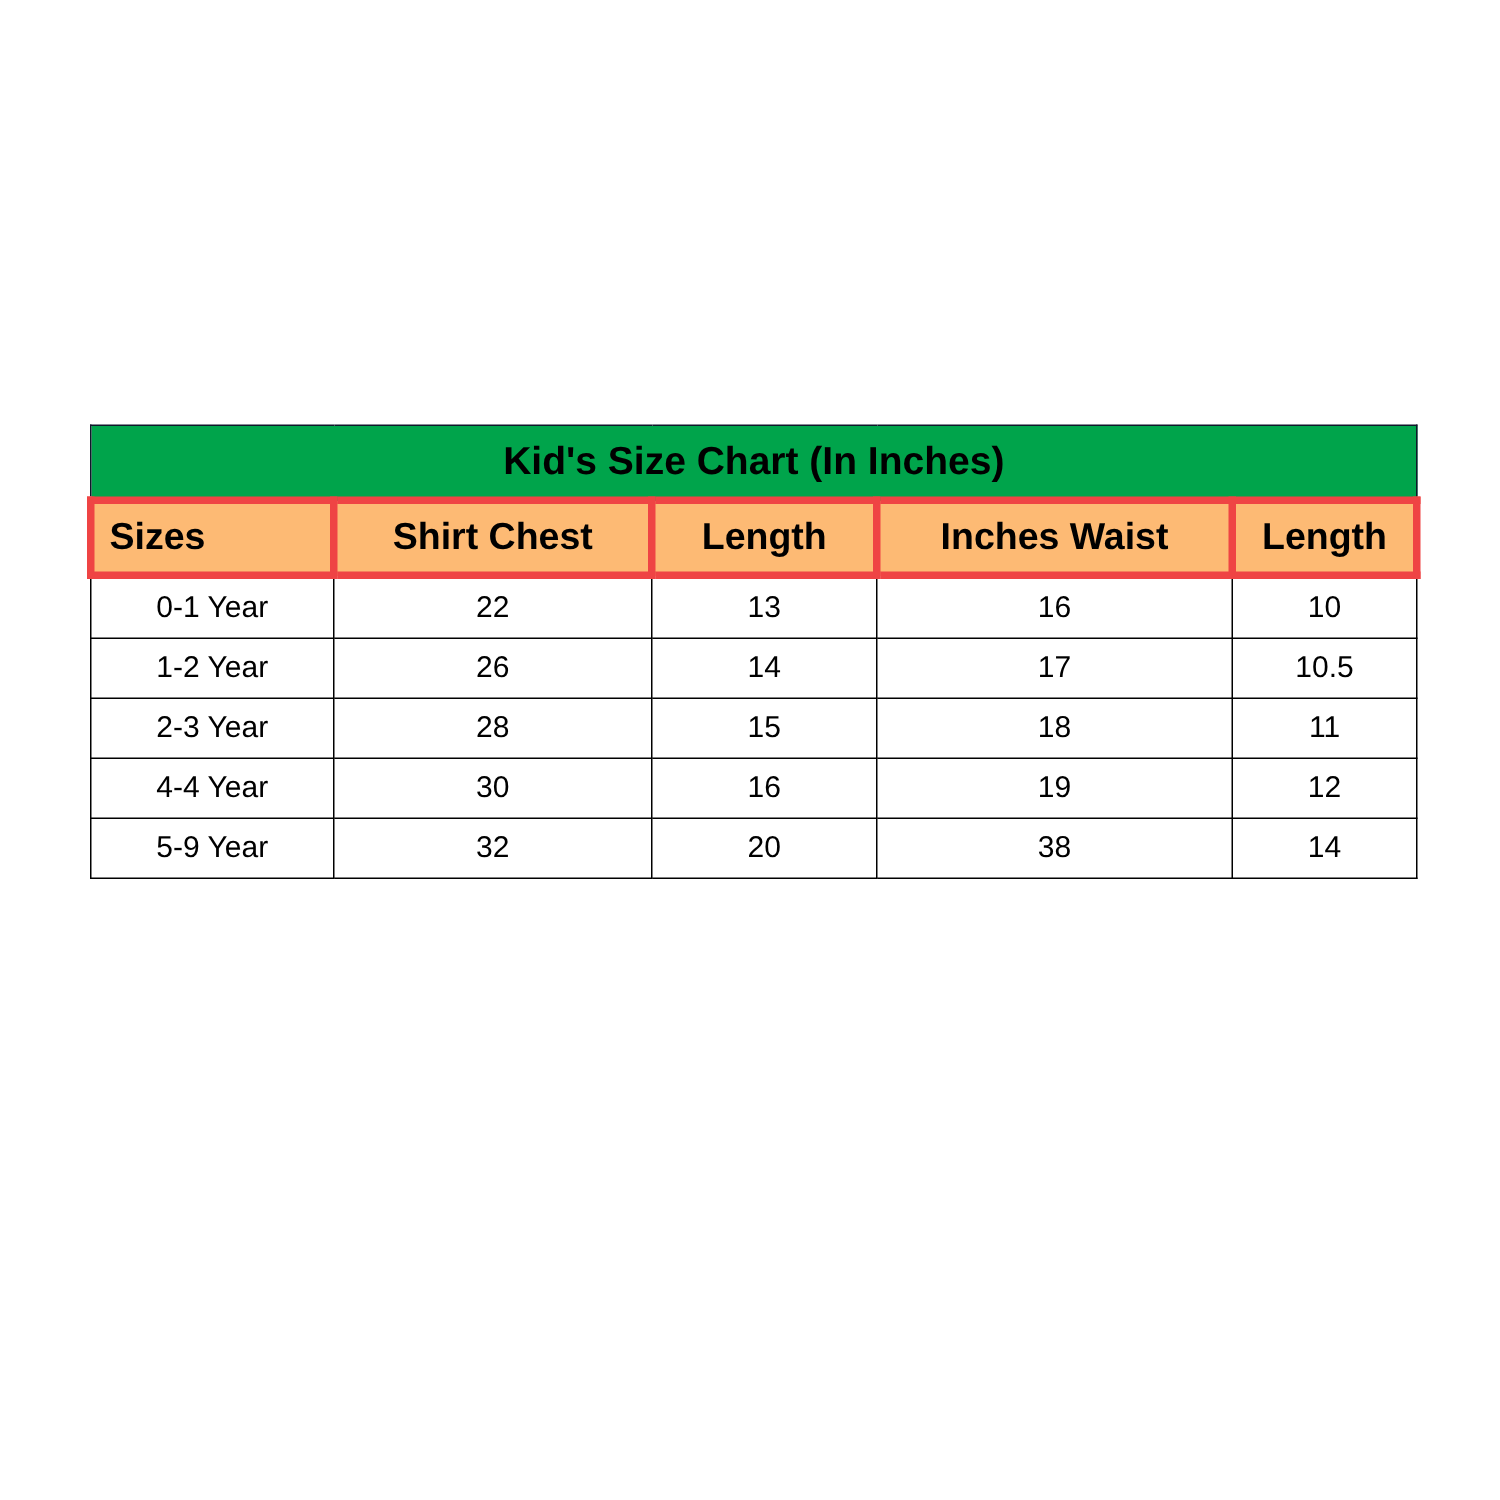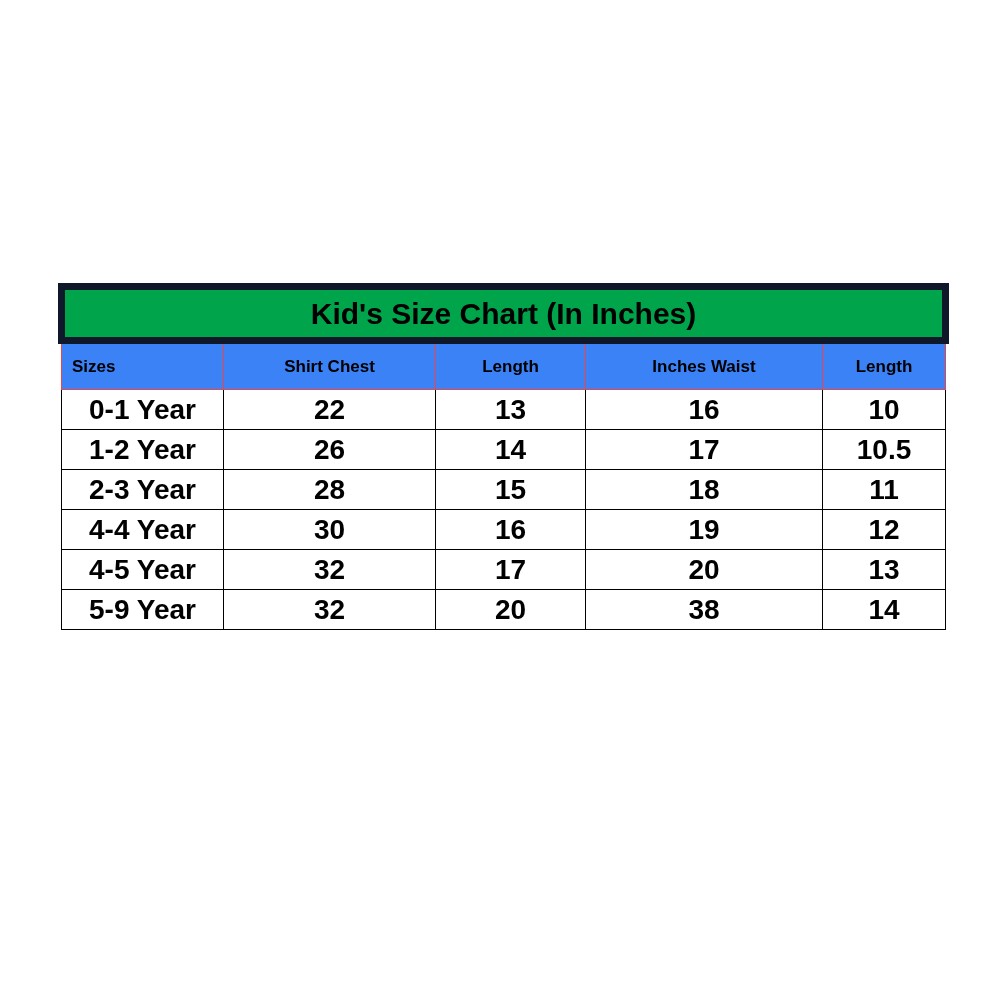--- a/index.html
+++ b/index.html
@@ -28,40 +28,40 @@
   table.size-chart td {
     border: 1px solid #7f7f7f;
     padding: 0;
     text-align: center;
     vertical-align: middle;
     color: #000000;
   }
   tr.title-row td {
     background: #00a44b;
     height: 47px;
-    font-size: 30px;
+    font-size: 26px;
     font-weight: bold;
-    border: 7px solid #0f172a;
+    border: 1px solid #0f172a;
     color: #000000;
   }
   tr.header-row td {
-    background: #3b82f6;
+    background: #fdba74;
     height: 45px;
-    font-size: 17px;
+    font-size: 25px;
     font-weight: bold;
-    border: 1px solid #ef4444;
+    border: 5px solid #ef4444;
   }
   tr.header-row td.left-head {
     text-align: left;
     padding-left: 10px;
   }
   tr.data-row td {
     height: 39px;
-    font-size: 28px;
-    font-weight: bold;
+    font-size: 20px;
+    font-weight: normal;
     border: 1px solid #000000;
   }
   tr.data-row td.first-col {
     border-left: 1px solid #000000;
   }
   
   col.c1 { width: 162px; }
   col.c2 { width: 212px; }
   col.c3 { width: 150px; }
   col.c4 { width: 237px; }
@@ -113,27 +113,20 @@
         <td>11</td>
       </tr>
       <tr class="data-row">
         <td class="first-col">4-4 Year</td>
         <td>30</td>
         <td>16</td>
         <td>19</td>
         <td>12</td>
       </tr>
       <tr class="data-row">
-        <td class="first-col">4-5 Year</td>
-        <td>32</td>
-        <td>17</td>
-        <td>20</td>
-        <td>13</td>
-      </tr>
-      <tr class="data-row">
         <td class="first-col">5-9 Year</td>
         <td>32</td>
         <td>20</td>
         <td>38</td>
         <td>14</td>
       </tr>
     </tbody>
   </table>
 </div>
 

